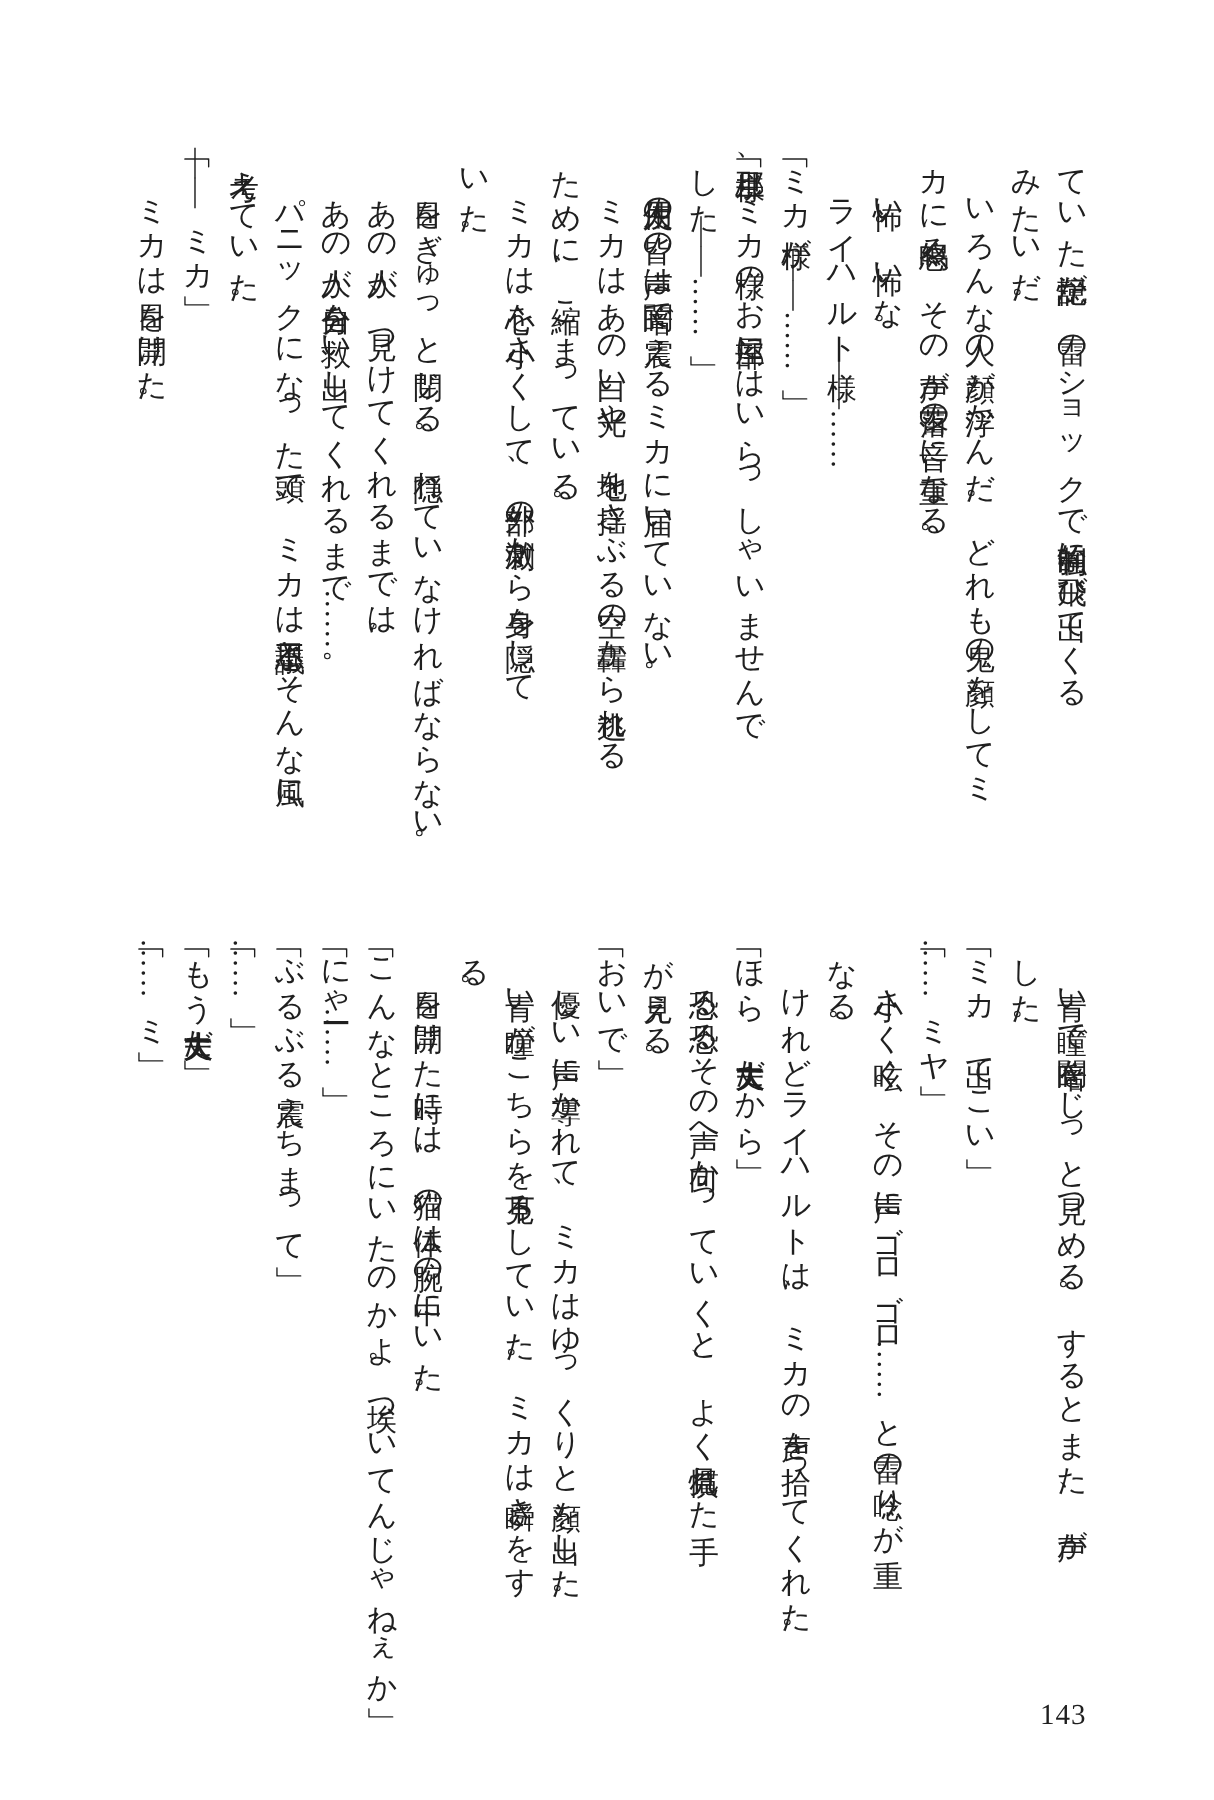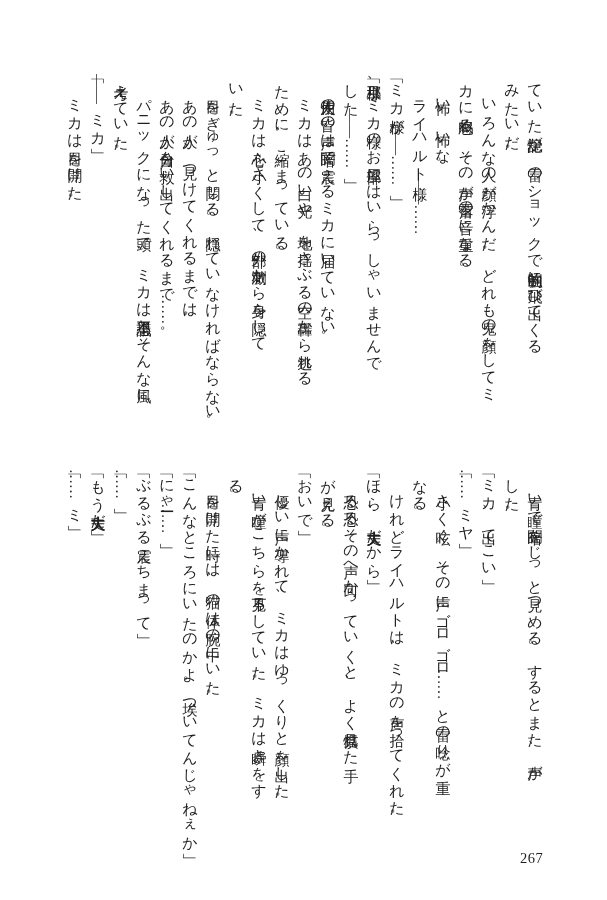--- a/index.html
+++ b/index.html
@@ -97,15 +97,15 @@
       <p>る。</p>
       <p>　目を開けた時には、猫の体は腕の中にいた。</p>
       <p>「こんなところにいたのかよ。埃ついてんじゃねぇか」</p>
       <p>「にゃー……」</p>
       <p>「ぶるぶる震えちまって」</p>
       <p>「……」</p>
       <p>「もう大丈夫だ」</p>
       <p>「……ミ」</p>
     </div>
 
-  <div class="page-number">267</div>
+  <div class="page-number">143</div>
 
 </div>
 
 </body></html>

